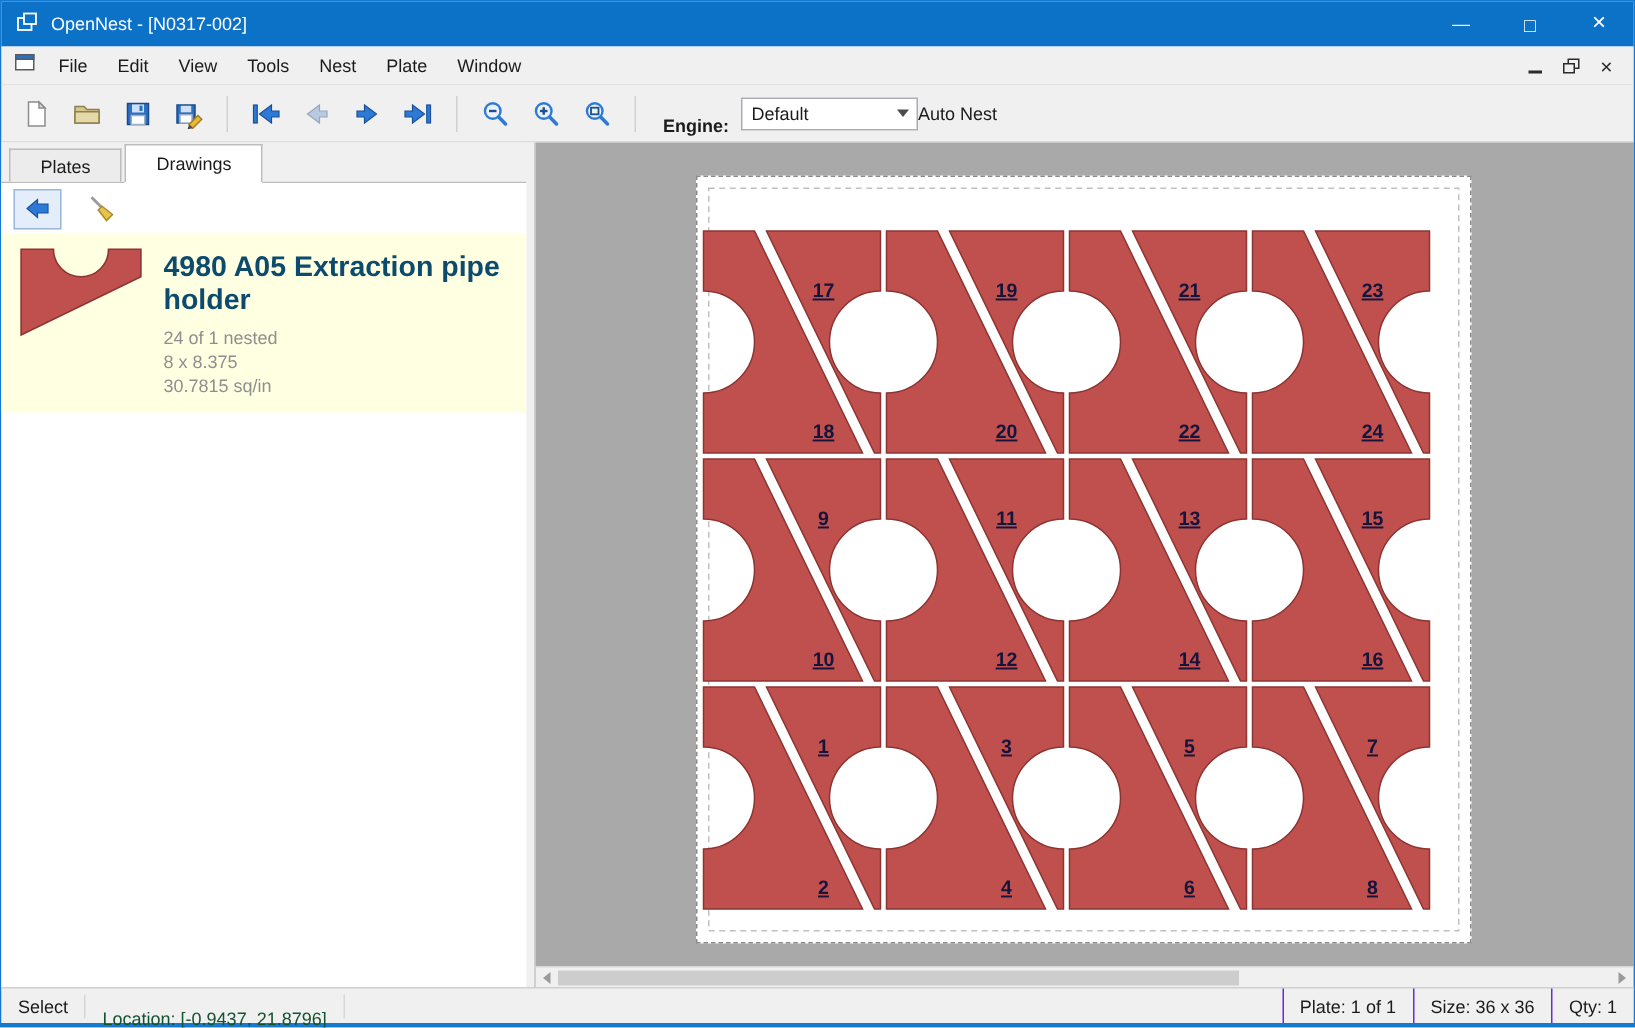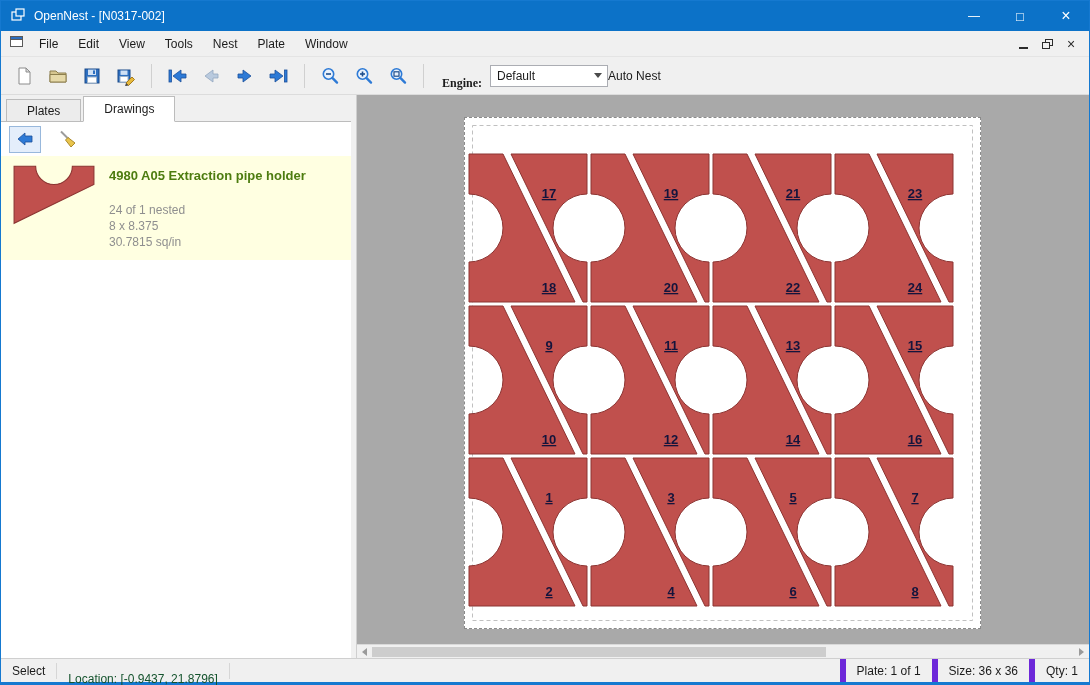--- a/index.html
+++ b/index.html
@@ -30,60 +30,60 @@
   .mdi-min-bar{width:9px;height:2px;background:#2b2b2b;margin-top:9px;}
   .mdi-restore{position:relative;width:11px;height:10px;}
   .mdi-restore .r1{position:absolute;right:0;top:0;width:8px;height:7px;border:1px solid #2b2b2b;}
   .mdi-restore .r2{position:absolute;left:0;bottom:0;width:8px;height:7px;border:1px solid #2b2b2b;background:#f0f0f0;}
   .mdi-close{font-size:14px;}
 
   
   .toolbar{height:38px;flex:none;background:#f0f0f0;display:flex;align-items:center;border-bottom:1px solid #dcdcdc;padding-left:6px;}
   .tbtn{width:30px;height:30px;display:flex;align-items:center;justify-content:center;margin:0 2px;}
   .tsep{width:1px;height:24px;background:#d0d0d0;margin:0 8px;}
-  .engine-label{font-weight:bold;margin:16px 8px 0 10px;font-family:Liberation Serif, serif;}
+  .engine-label{font-weight:bold;margin:16px 8px 0 10px;}
   .combo{width:118px;height:22px;background:#fff;border:1px solid #abadb3;display:flex;align-items:center;padding-left:6px;}
   .combo-arrow{margin-left:auto;width:18px;height:100%;display:flex;align-items:center;justify-content:center;}
   .tri-down{width:0;height:0;border-left:4px solid transparent;border-right:4px solid transparent;border-top:5px solid #4b4b4b;}
   .auto-nest{margin-left:0;}
 
   
   .main{flex:1;display:flex;min-height:0;}
   .left-panel{width:350px;flex:none;background:#f0f0f0;display:flex;flex-direction:column;justify-content:space-between;}
   .tab-strip{height:26px;flex:none;display:flex;align-items:flex-end;padding-left:5px;background:#f0f0f0;position:relative;z-index:2;}
   .tab{height:22px;padding:0 20px;display:flex;align-items:center;background:#ececec;border:1px solid #bcbcbc;border-bottom:none;margin-right:2px;}
   .tab.active{height:26px;background:#fff;position:relative;margin-bottom:-1px;border-bottom:1px solid #fff;}
   .panel-body{flex:1;background:#fff;border-top:1px solid #bcbcbc;display:flex;flex-direction:column;min-height:0;}
   .panel-toolbar{height:34px;flex:none;display:flex;align-items:center;gap:12px;padding:3px 8px;background:#fff;}
   .tool-toggle{width:32px;height:27px;border:1px solid #98b8dc;background:#e4eefb;display:flex;align-items:center;justify-content:center;}
   .tool-plain{width:30px;height:27px;display:flex;align-items:center;justify-content:center;}
   .list{flex:1;overflow:hidden;}
   .list-item{background:var(--selection-bg);display:flex;align-items:flex-start;gap:14px;padding:9px 8px 10px 12px;}
   .item-text{padding-top:3px;}
-  .item-title{font-size:13px;font-weight:bold;color:#4d7c0f;margin-bottom:19px;}
+  .item-title{font-size:19px;font-weight:bold;color:#0c4a6e;margin-bottom:5px;}
   .item-line{font-size:12px;color:#8f8f8f;line-height:16px;}
 
   .splitter{width:6px;flex:none;background:#f0f0f0;border-right:1px solid #cfcfcf;}
   .canvas{flex:1;background:var(--canvas-bg);position:relative;overflow:hidden;}
   .plate{position:absolute;left:107px;top:22px;width:517px;height:512px;background:#ffffff;border:1px dashed #8a8a8a;}
 
   
   .hscroll{position:absolute;left:0;right:0;bottom:0;height:14px;background:#f0f0f0;border-top:1px solid #d9d9d9;display:flex;align-items:center;}
   .hs-arrow{width:15px;height:14px;display:flex;align-items:center;justify-content:center;}
   .tri-left{width:0;height:0;border-top:4px solid transparent;border-bottom:4px solid transparent;border-right:5px solid #9a9a9a;}
   .tri-right{width:0;height:0;border-top:4px solid transparent;border-bottom:4px solid transparent;border-left:5px solid #9a9a9a;}
   .hs-thumb{height:10px;width:62%;background:#cdcdcd;}
 
   
   .statusbar{height:24px;flex:none;background:#f0f0f0;border-top:1px solid #cfcfcf;display:flex;align-items:center;font-size:12px;}
   .sb-cell{padding:0 11px;height:100%;display:flex;align-items:center;white-space:nowrap;}
   .sb-sep{width:1px;height:16px;background:#d6d6d6;}
   .sb-loc{color:#14532d;margin-top:16px;}
   .sb-right{margin-left:auto;display:flex;align-items:center;height:100%;}
-  .sb-right .sb-cell{border-left:6px solid #6d28d9;}
+  .sb-right .sb-cell{border-left:1px solid #6d28d9;}
   .sb-gpu{color:var(--gpu-green);}
 </style>
 </head>
 <body>
 
 <div class="window">
 
   <div class="titlebar">
     <span class="app-icon">
       <svg width="16" height="16" viewBox="0 0 16 16">

